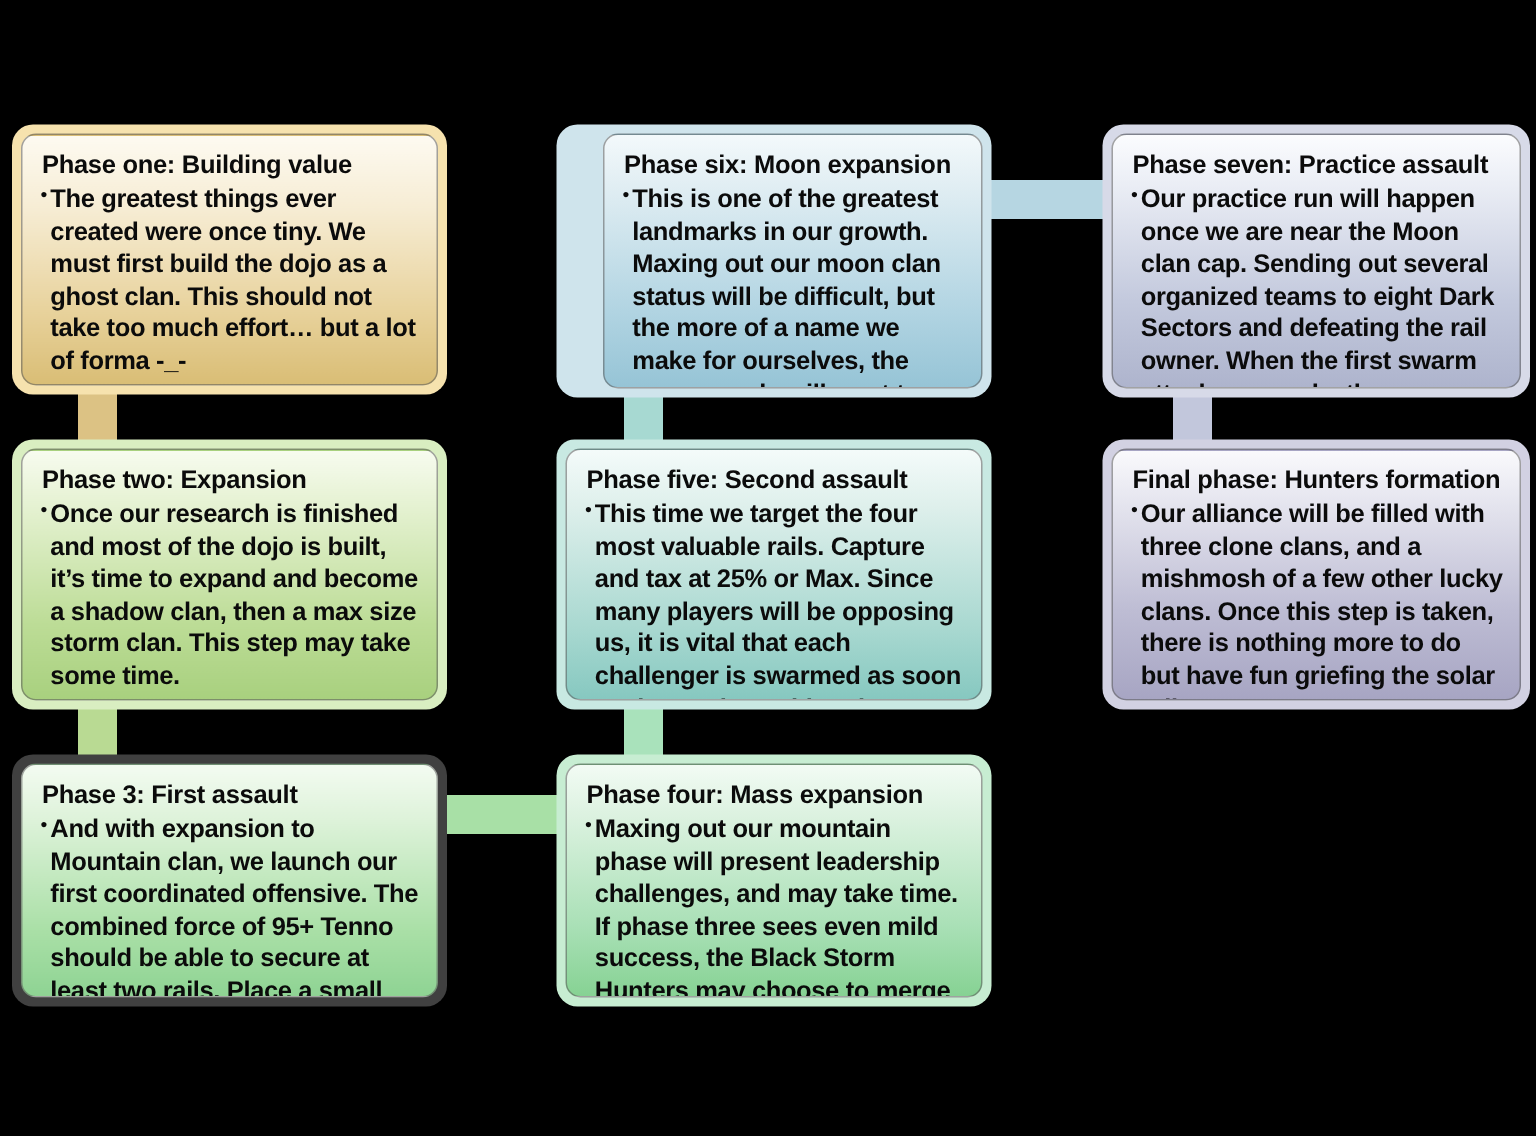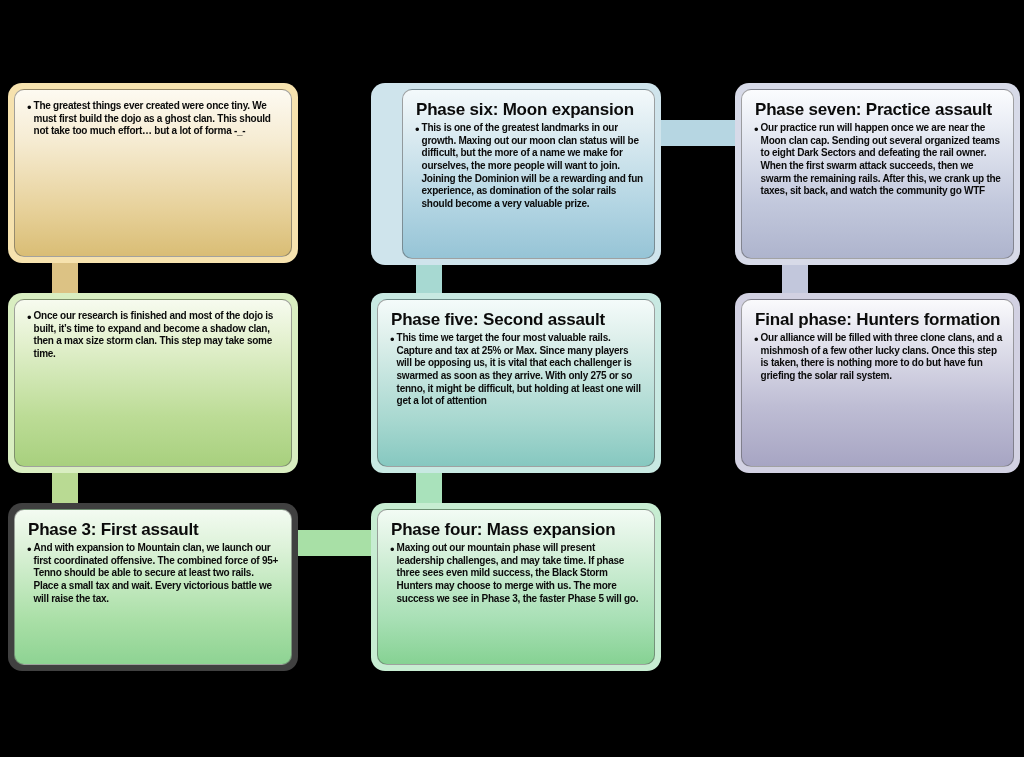--- a/index.html
+++ b/index.html
@@ -74,21 +74,21 @@
   .bullet-dot {
     flex: 0 0 auto;
     font-size: 13px;
     line-height: 1.27;
     color: #0b0b0b;
     padding-right: 2px;
     margin-left: 1px;
   }
   .node-body {
     flex: 1 1 auto;
-    font-size: 10px;
+    font-size: 17px;
     font-weight: bold;
     color: #0b0b0b;
     line-height: 1.27;
     letter-spacing: -0.25px;
     text-align: left;
   }
 
   
   
   .theme-gold            { background: #f6e2ae; }
@@ -151,29 +151,31 @@
   <div class="connector conn-v theme-green3 conn-skin" style="left:416px; top:458px; width:26px; height:50px;"></div>
 
   <div class="connector conn-v theme-teal conn-skin" style="left:416px; top:250px; width:26px; height:50px;"></div>
 
   <div class="connector conn-h theme-blue conn-skin" style="left:638px; top:120px; width:120px; height:26px;"></div>
 
   <div class="connector conn-v theme-lav1 conn-skin" style="left:782px; top:250px; width:26px; height:50px;"></div>
 
   <div class="node theme-gold" style="left:8px; top:83px; width:290px; height:180px;">
     <div class="node-inner">
+      <div class="node-title">Phase one: Building value</div>
       <div class="bullet-row">
         <span class="bullet-dot">•</span>
         <div class="node-body">The greatest things ever created were once tiny. We must first build the dojo as a ghost clan. This should not take too much effort… but a lot of forma -_-</div>
       </div>
     </div>
   </div>
 
   <div class="node theme-green1" style="left:8px; top:293px; width:290px; height:180px;">
     <div class="node-inner">
+      <div class="node-title">Phase two: Expansion</div>
       <div class="bullet-row">
         <span class="bullet-dot">•</span>
         <div class="node-body">Once our research is finished and most of the dojo is built, it’s time to expand and become a shadow clan, then a max size storm clan. This step may take some time.</div>
       </div>
     </div>
   </div>
 
   <div class="node theme-green2" style="left:8px; top:503px; width:290px; height:168px;">
     <div class="node-inner">
       <div class="node-title">Phase 3: First assault</div>

